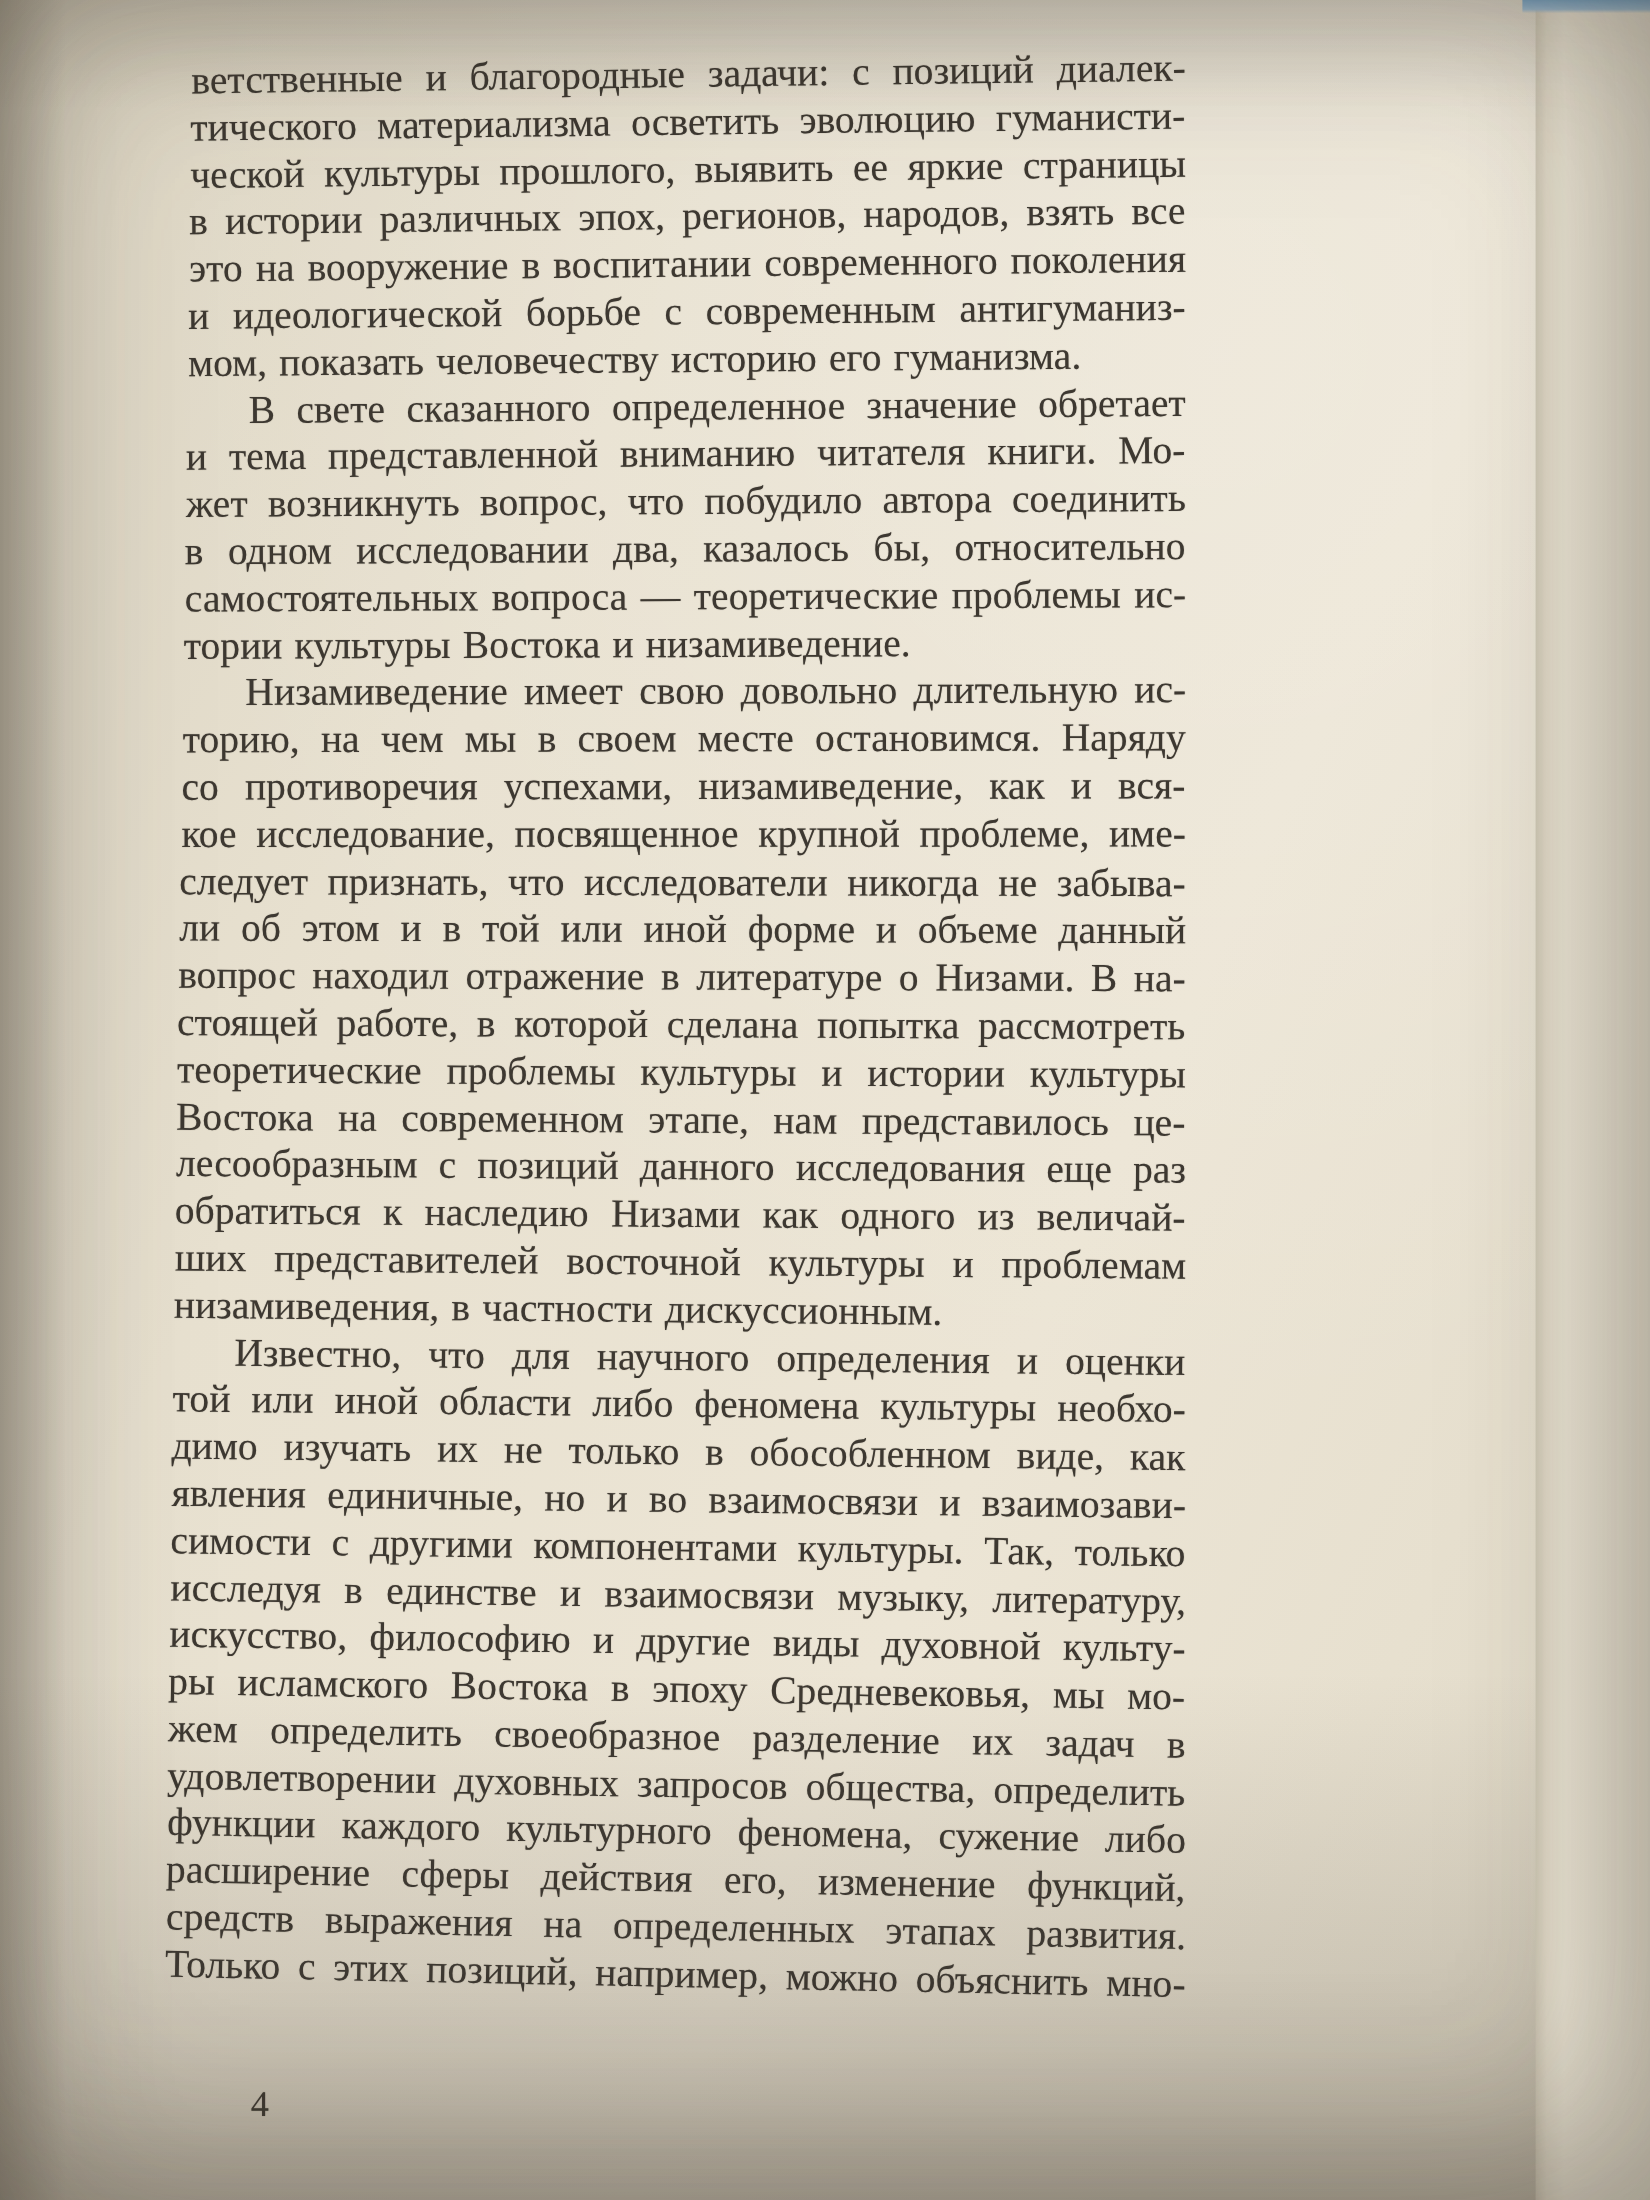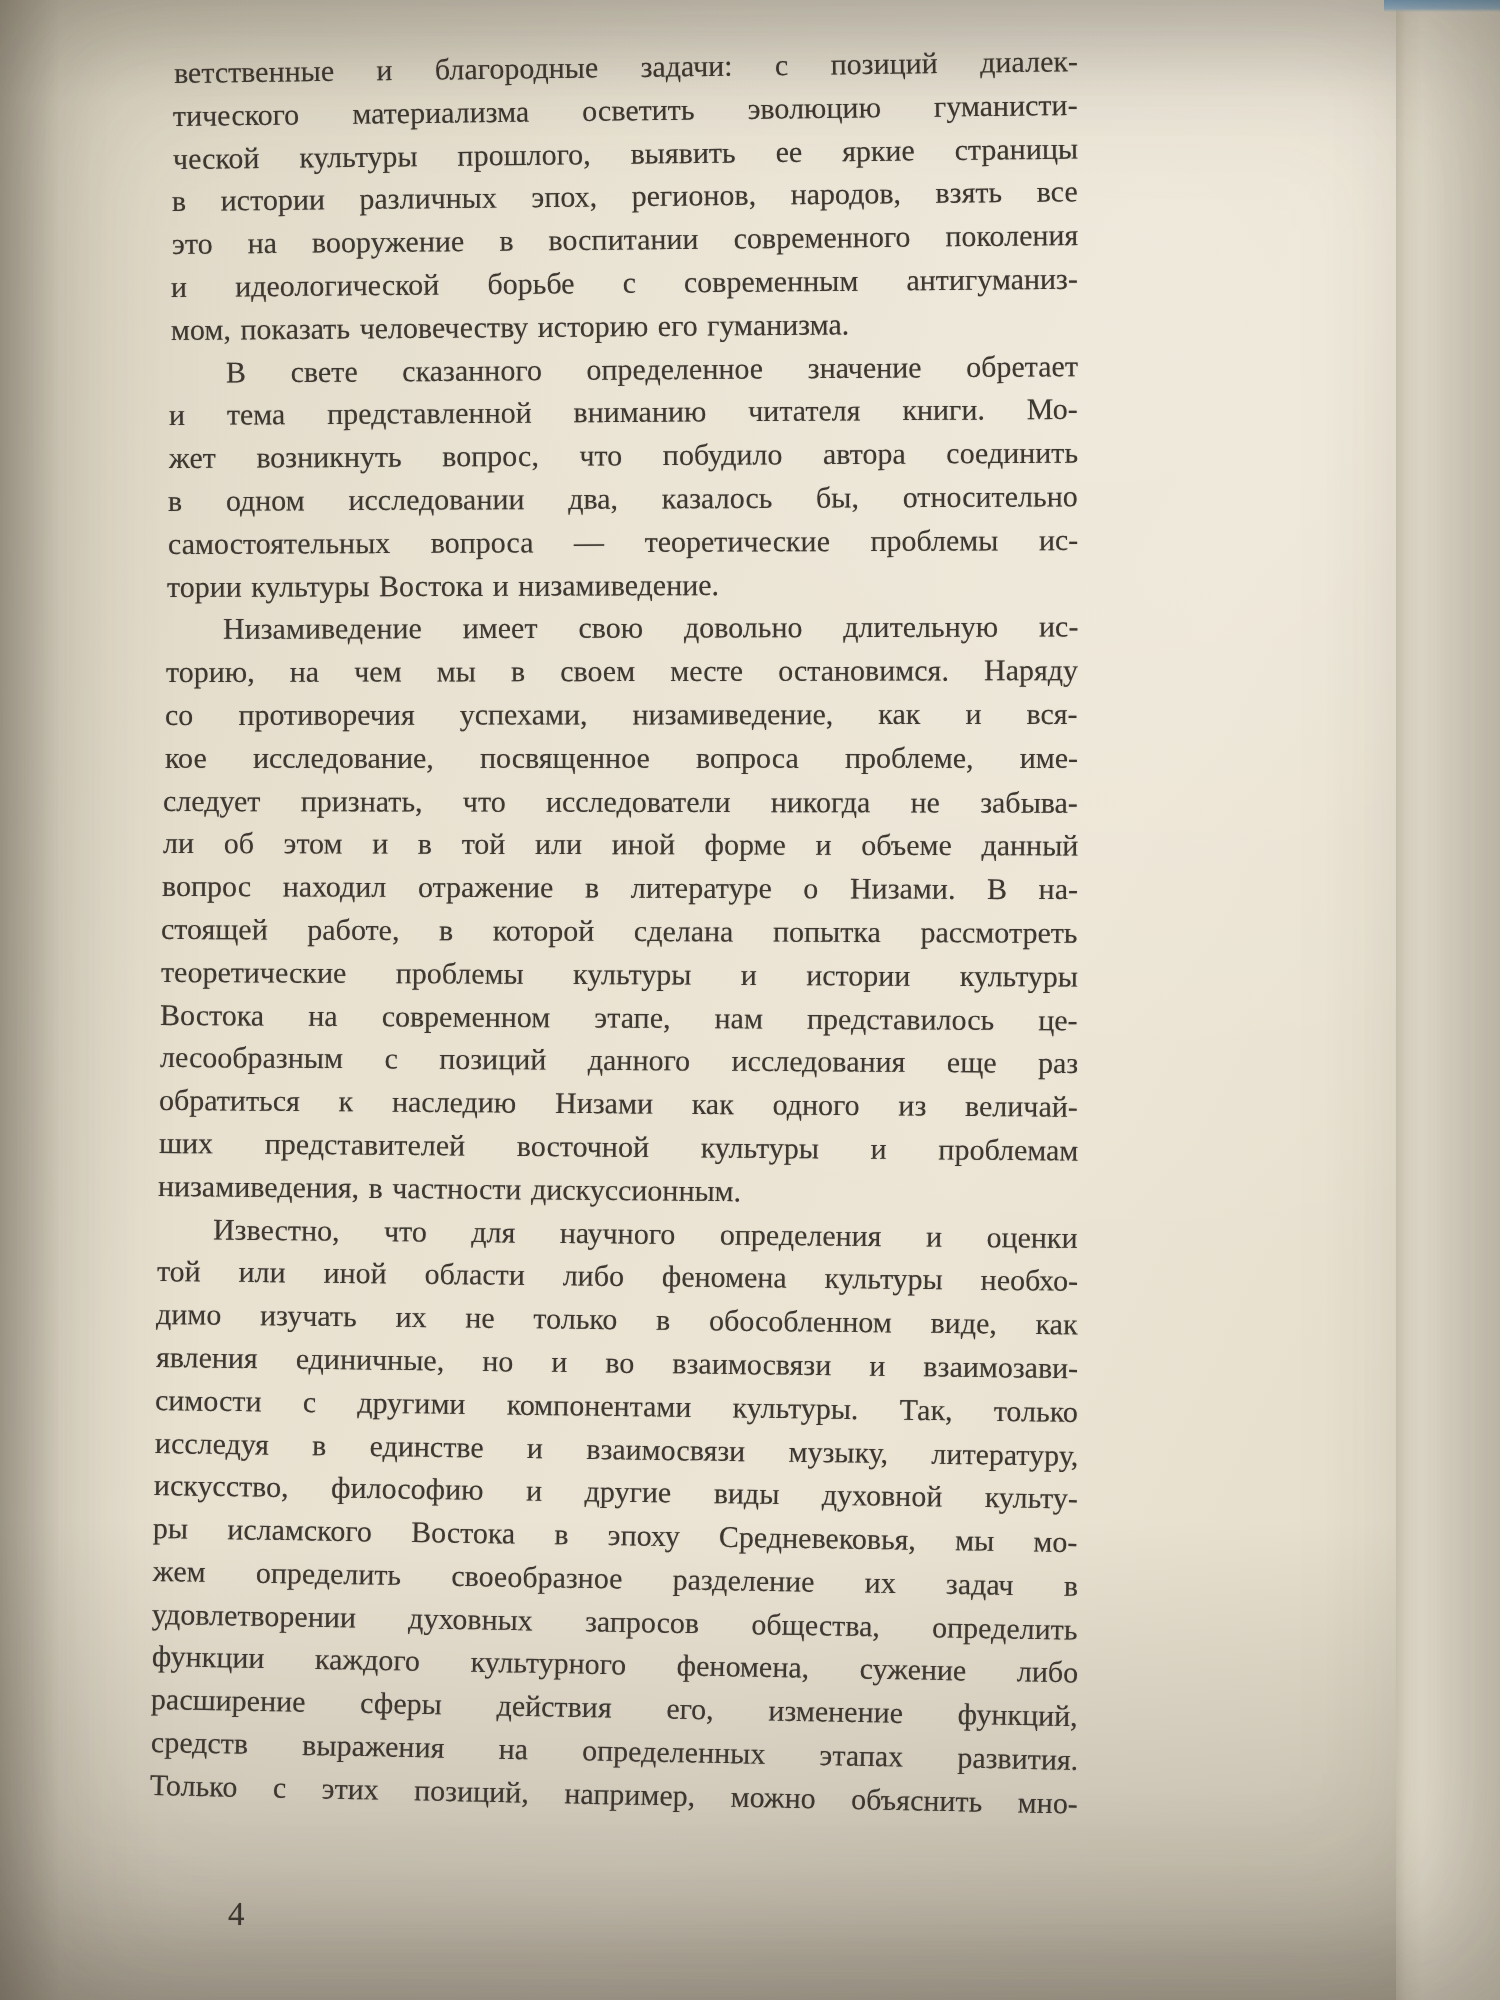--- a/index.html
+++ b/index.html
@@ -27,21 +27,21 @@
     background:linear-gradient(to right, #cfc8b6 0px, #e2dbca 10px, var(--edge,#ece6d6) 26px, #e9e3d3 100%);
   }
   
   .cover-edge{
     position:absolute;top:0;left:1384px;width:116px;height:12px;
     background:linear-gradient(to bottom, var(--cover,#7ba6c7) 0%, #9dbdd4 70%, rgba(157,189,212,0) 100%);
   }
   .text-block{
     position:absolute;left:166px;top:52px;width:912px;
     font-family:"Liberation Serif","DejaVu Serif",serif;
-    font-size:30px;line-height:42.8px;
+    font-size:36px;line-height:42.8px;
     color:var(--ink,#3d3831);
     text-shadow:0 0 1px rgba(61,55,46,0.48);
   }
   .line{
     height:42.8px;
     text-align:justify;
     text-align-last:justify;
     transform-origin:0 50%;
     word-spacing:2px;
   }
@@ -70,21 +70,21 @@
       <div class="line flush" style="transform: rotate(-0.479deg); margin-left: 4.6px;">мом, показать человечеству историю его гуманизма.</div>
       <div class="line indent" style="transform: rotate(-0.433deg); margin-left: 4px;">В свете сказанного определенное значение обретает</div>
       <div class="line" style="transform: rotate(-0.388deg); margin-left: 3.4px;">и тема представленной вниманию читателя книги. Мо-</div>
       <div class="line" style="transform: rotate(-0.343deg); margin-left: 2.9px;">жет возникнуть вопрос, что побудило автора соединить</div>
       <div class="line" style="transform: rotate(-0.298deg); margin-left: 2.3px;">в одном исследовании два, казалось бы, относительно</div>
       <div class="line" style="transform: rotate(-0.252deg); margin-left: 1.7px;">самостоятельных вопроса — теоретические проблемы ис-</div>
       <div class="line flush" style="transform: rotate(-0.207deg); margin-left: 1.1px;">тории культуры Востока и низамиведение.</div>
       <div class="line indent" style="transform: rotate(-0.162deg); margin-left: 0.6px;">Низамиведение имеет свою довольно длительную ис-</div>
       <div class="line" style="transform: rotate(-0.117deg); margin-left: 0px;">торию, на чем мы в своем месте остановимся. Наряду</div>
       <div class="line" style="transform: rotate(-0.071deg); margin-left: -0.6px;">со противоречия успехами, низамиведение, как и вся-</div>
-      <div class="line" style="transform: rotate(-0.026deg); margin-left: -1.1px;">кое исследование, посвященное вопроса проблеме, име-</div>
+      <div class="line" style="transform: rotate(-0.026deg); margin-left: -1.1px;">кое исследование, посвященное крупной проблеме, име-</div>
       <div class="line" style="transform: rotate(0.11deg); margin-left: -2.9px;">следует признать, что исследователи никогда не забыва-</div>
       <div class="line" style="transform: rotate(0.155deg); margin-left: -3.4px;">ли об этом и в той или иной форме и объеме данный</div>
       <div class="line" style="transform: rotate(0.2deg); margin-left: -4px;">вопрос находил отражение в литературе о Низами. В на-</div>
       <div class="line" style="transform: rotate(0.245deg); margin-left: -4.6px;">стоящей работе, в которой сделана попытка рассмотреть</div>
       <div class="line" style="transform: rotate(0.29deg); margin-left: -5.1px;">теоретические проблемы культуры и истории культуры</div>
       <div class="line" style="transform: rotate(0.336deg); margin-left: -5.7px;">Востока на современном этапе, нам представилось це-</div>
       <div class="line" style="transform: rotate(0.381deg); margin-left: -6.3px;">лесообразным с позиций данного исследования еще раз</div>
       <div class="line" style="transform: rotate(0.426deg); margin-left: -6.9px;">обратиться к наследию Низами как одного из величай-</div>
       <div class="line" style="transform: rotate(0.471deg); margin-left: -7.4px;">ших представителей восточной культуры и проблемам</div>
       <div class="line flush" style="transform: rotate(0.517deg); margin-left: -8px;">низамиведения, в частности дискуссионным.</div>

